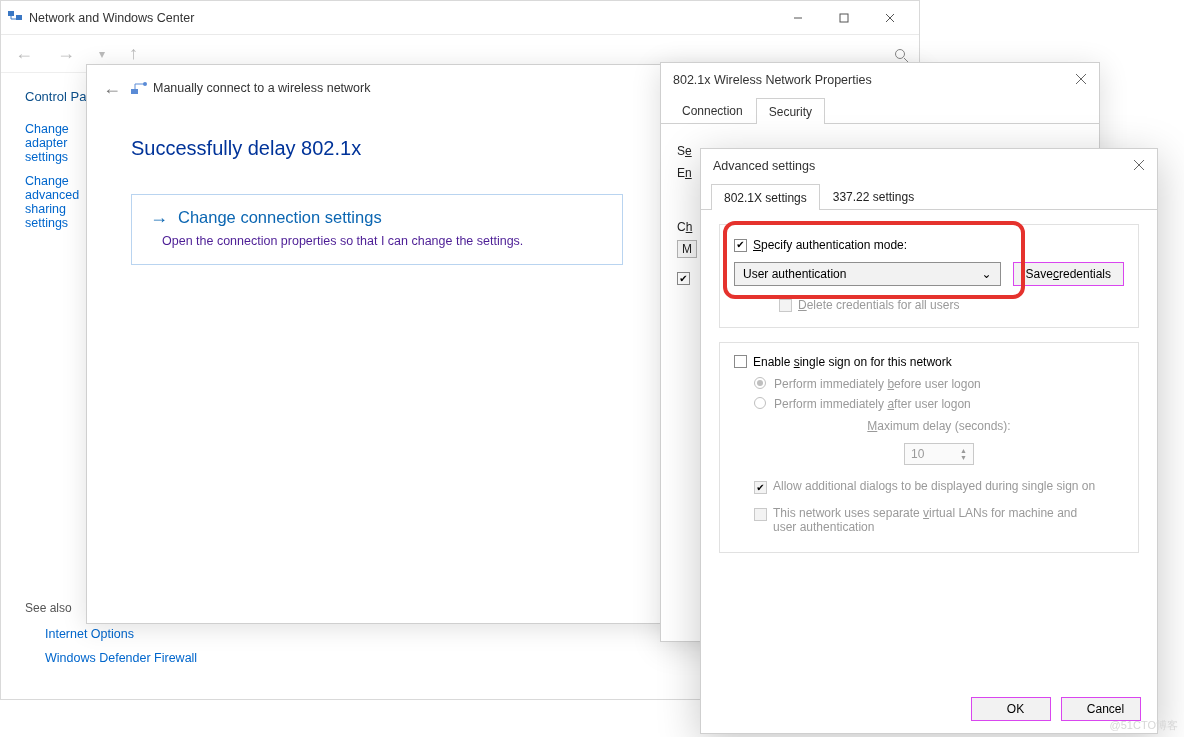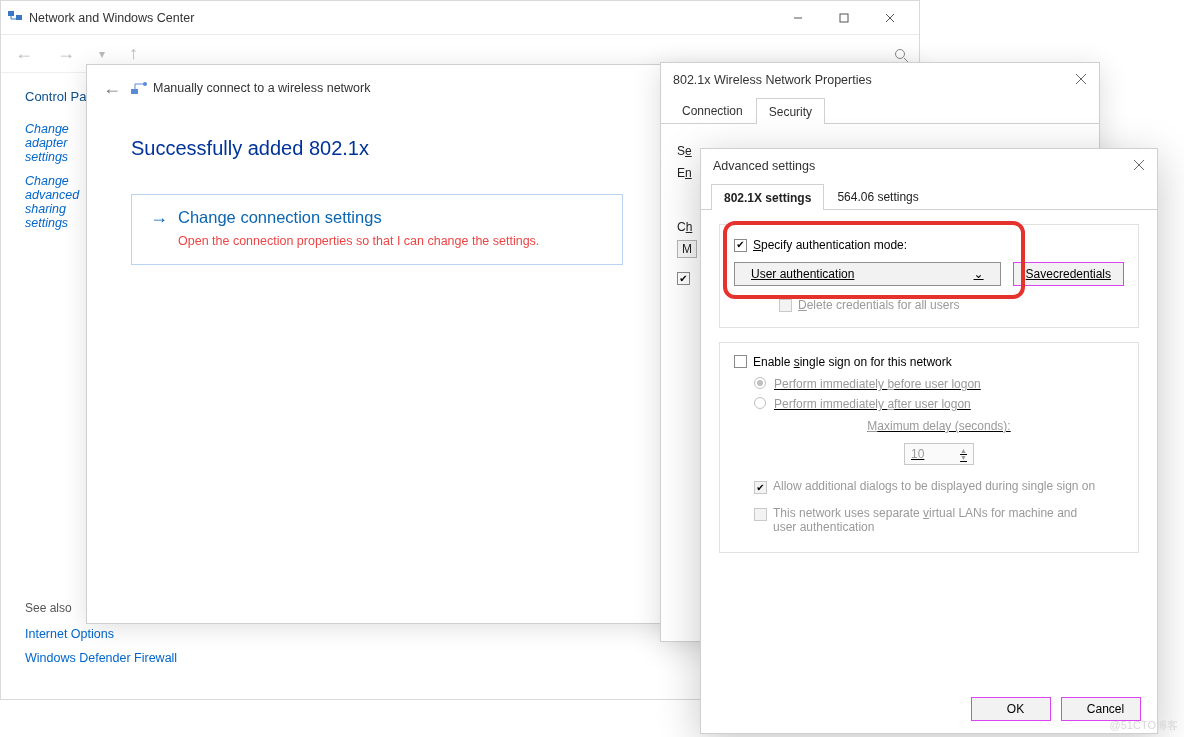--- a/index.html
+++ b/index.html
@@ -20,41 +20,41 @@
   .win-btn svg { width: 12px; height: 12px; }
 
   .ns-nav {
     height: 38px; display:flex; align-items:center; gap: 12px; padding: 0 8px;
     border-bottom: 1px solid #eee;
   }
   .ns-nav .arrow { color:#bbb; font-size: 18px; padding: 0 6px; }
   .ns-body { display:flex; }
   .ns-side { width: 110px; padding: 16px 0 0 24px; }
   .ns-side .hdr { color:#0c4f8a; font-size: 13px; margin-bottom: 18px; }
-  .ns-side a { display:block; color:#0066cc; font-size: 12.5px; margin-bottom: 10px; text-decoration:none;font-style:italic; }
+  .ns-side a { display:block; color:#0066cc; font-size: 12.5px; margin-bottom: 10px; text-decoration:none; }
   .ns-bottom { position:absolute; left: 24px; bottom: 24px; }
   .ns-bottom .hdr { color:#555; margin-bottom: 12px; }
-  .ns-bottom a { display:block; color:#0066cc; margin-bottom: 10px; text-decoration:none; font-size: 12.5px; }
+  .ns-bottom a { display:block; color:#0066cc; margin-bottom: 10px; text-decoration:none; font-size: 12.5px; margin-left: 20px; }
 
   .ns-search { position:absolute; right: 10px; top: 46px; color:#888; }
 
   
   .win-wiz {
     position: absolute; left: 86px; top: 64px; width: 836px; height: 560px;
     background: #fff; border: 1px solid #cfcfcf; box-shadow: 0 4px 24px rgba(0,0,0,.12);
   }
   .wiz-top { height: 46px; display:flex; align-items:center; padding: 0 8px; }
   .wiz-top .back { color:#777; font-size: 18px; padding: 0 8px; }
   .wiz-top .title { margin-left: 6px; font-size: 12.5px; color:#333; }
   .wiz-body { padding: 26px 44px; }
   .wiz-body h1 { color:#003399; font-weight: 400; font-size: 20px; margin: 0 0 34px 0; }
   .opt-box { border: 1px solid #b9d4f0; padding: 12px 18px 16px 18px; width: 492px; }
   .opt-box .tline { color:#0b66b2; font-size: 16.5px; display:flex; align-items:center; gap:10px; }
   .opt-box .tline .arr { color:#0b66b2; font-size: 18px; }
-  .opt-box .sub { color:#ef4444; font-size: 12.5px; margin-top: 6px; margin-left: 28px; }
+  .opt-box .sub { color:#4c1d95; font-size: 12.5px; margin-top: 6px; margin-left: 12px; }
 
   
   .win-props {
     position: absolute; left: 660px; top: 62px; width: 440px; height: 580px;
     background: #fff; border: 1px solid #cfcfcf; box-shadow: 0 6px 28px rgba(0,0,0,.14);
   }
   .props-title { height: 34px; display:flex; align-items:center; padding: 0 12px; color:#333; font-size: 12.5px; }
   .props-title .spacer { flex:1; }
   .props-close { color:#666; }
   .tabs { display:flex; border-bottom: 1px solid #d0d0d0; padding-left: 8px; }
@@ -67,27 +67,27 @@
 
   
   .win-adv {
     position: absolute; left: 700px; top: 148px; width: 458px; height: 586px;
     background: #fff; border: 1px solid #cfcfcf; box-shadow: 0 10px 40px rgba(0,0,0,.22);
   }
   .adv-title { height: 34px; display:flex; align-items:center; padding: 0 12px; color:#333; font-size: 12.5px; }
   .adv-title .spacer{flex:1;}
   .adv-tabs { display:flex; border-bottom: 1px solid #d0d0d0; padding-left: 10px; }
   .adv-tab { padding: 6px 12px 5px 12px; font-size: 12px; border: 1px solid transparent; border-bottom:none; color:#222; }
-  .adv-tab.active { border-color:#d0d0d0; background:#fff; position:relative; top:1px;font-weight:bold; }
-
-  .adv-body { padding: 14px 18px 12px 18px; text-decoration: underline; }
+  .adv-tab.active { border-color:#d0d0d0; background:#fff; position:relative; top:1px; }
+
+  .adv-body { padding: 14px 18px 12px 18px; }
   .group { border: 1px solid #e1e1e1; padding: 12px 14px; margin-bottom: 14px; }
   .highlight { position:absolute; border: 4px solid #e5322d; border-radius: 12px; pointer-events:none; }
   .authrow { display:flex; align-items:center; gap:12px; margin-top:10px; }
-  .combo { flex:1; display:flex; align-items:center; justify-content:space-between; height:24px; border:1px solid #8f8f8f; background:#f2f2f2; padding:0 16px; font-size:12px; }
+  .combo { flex:1; display:flex; align-items:center; justify-content:space-between; height:24px; border:1px solid #8f8f8f; background:#f2f2f2; padding:0 8px; font-size:12px; }
   .btn { height:24px; border:1px solid #d946ef; background:#f2f2f2; padding:0 12px; font-size:12px; display:inline-flex; align-items:center; }
   .btn.disabled, .chk.disabled, .radio.disabled, .lbl.disabled, .spin.disabled { color:#9a9a9a; }
   .chkbox { width:13px; height:13px; border:1px solid #8a8a8a; display:inline-flex; align-items:center; justify-content:center; font-size:10px; background:#fff; }
   .chkbox.checked::after { content:"✔"; font-size:10px; color:#000; line-height:1; }
   .chkbox.disabled { border-color:#c9c9c9; background:#f3f3f3; }
   .radio { display:flex; align-items:flex-start; gap:8px; margin:6px 0 6px 20px; }
   .radiodot { width:12px; height:12px; border:1px solid #bfbfbf; border-radius:50%; display:inline-flex; align-items:center; justify-content:center; background:#fff; }
   .radiodot.sel::after { content:""; width:6px; height:6px; border-radius:50%; background:#bfbfbf; }
   .inline { display:flex; align-items:center; gap:10px; }
   .spin { width:70px; height:22px; border:1px solid #c9c9c9; display:flex; align-items:center; padding:0 6px; justify-content:space-between; background:#fafafa; }
@@ -163,21 +163,21 @@
     <span>
       <svg width="18" height="18" viewBox="0 0 18 18">
           <rect x="2" y="11" width="7" height="5" fill="#5a8bd6"></rect>
           <path d="M6 11 V6 h10" stroke="#5a8bd6" fill="none"></path>
           <circle cx="16" cy="6" r="2" fill="#5a8bd6"></circle>
         </svg>
     </span>
     <span class="title">Manually connect to a wireless network</span>
   </div>
   <div class="wiz-body">
-    <h1>Successfully added 802.1x</h1>
+    <h1>Successfully delay 802.1x</h1>
     <div class="opt-box">
       <div class="tline">
         <span class="arr">→</span>
         <span>Change connection settings</span>
       </div>
       <div class="sub">Open the connection properties so that I can change the settings.</div>
     </div>
   </div>
 </div>
 
@@ -217,21 +217,21 @@
     <span class="spacer"></span>
     <span>
       <svg width="12" height="12" viewBox="0 0 12 12">
           <line x1="1" y1="1" x2="11" y2="11" stroke="#666"></line>
           <line x1="11" y1="1" x2="1" y2="11" stroke="#666"></line>
         </svg>
     </span>
   </div>
   <div class="adv-tabs">
     <div class="adv-tab active">802.1X settings</div>
-    <div class="adv-tab">564.06 settings</div>
+    <div class="adv-tab">337.22 settings</div>
   </div>
 
   <div class="adv-body">
     <div class="group" style="position:relative;">
       <div class="chk">
         <span class="chkbox checked"></span>
         <span><span class="u">S</span>pecify authentication mode:</span>
       </div>
       <div class="authrow">
         <div class="combo">

